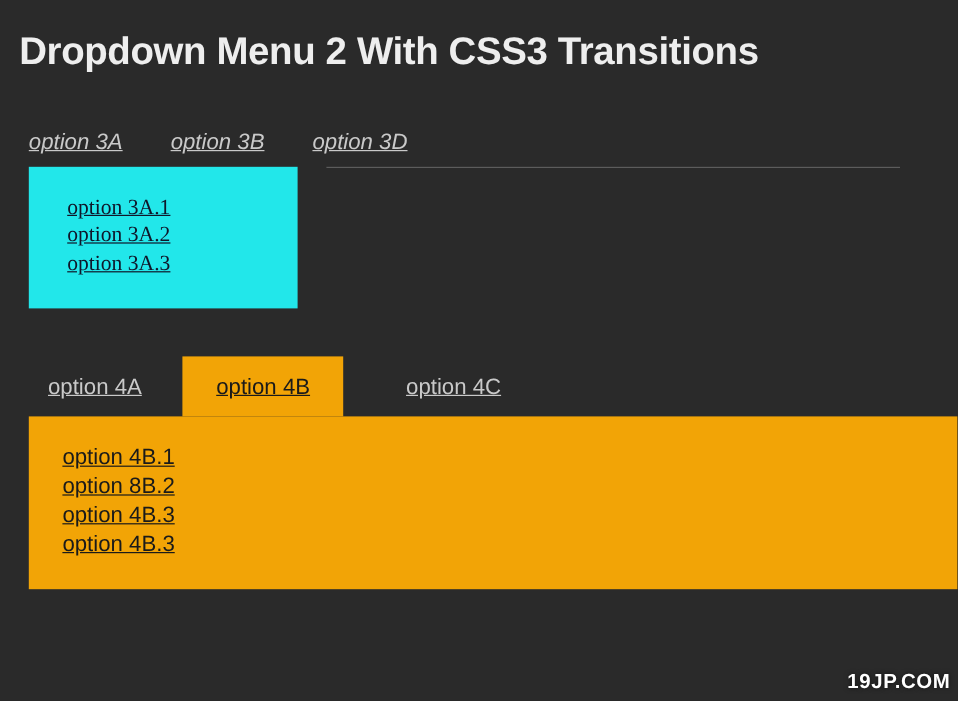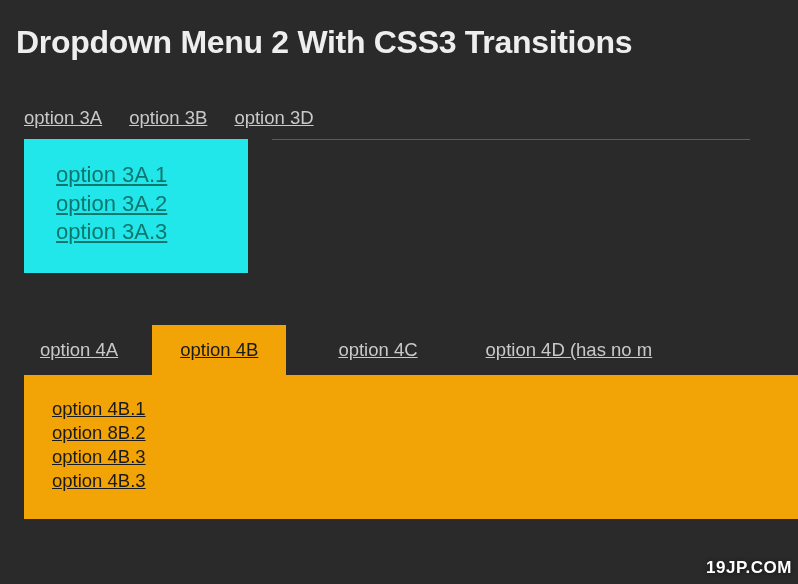--- a/index.html
+++ b/index.html
@@ -17,44 +17,46 @@
   font-weight: 700;
   padding: 24px 24px 0 16px;
   letter-spacing: -0.3px;
 }
 .menu-wrap {
   margin-top: 36px;
   padding: 0 24px;
 }
 .menu-row {
   display: flex;
-  gap: 27px;
+  gap: 40px;
   padding-top: 10px;
   padding-bottom: 10px;
+  font-style: italic;
 }
 .menu-item {
   color: #c9c9c9;
   font-size: 18.5px;
   text-decoration: underline;
   cursor: pointer;
   white-space: nowrap;
 }
 .submenu-cyan {
   background: #22e7ea;
   width: 224px;
   padding: 22px 24px 26px 32px;
   margin-top: 0;
 }
 .submenu-cyan .sub-item {
-  color: #0f766e;
-  font-size: 22px;
+  color: #0f172a;
+  font-size: 18px;
   text-decoration: underline;
   line-height: 1.3;
   display: block;
   cursor: pointer;
+  font-family: Liberation Serif, serif;
 }
 .menu4-wrap {
   margin-top: 36px;
   padding: 0 0 0 24px;
 }
 .menu4-row {
   display: flex;
   align-items: flex-end;
   padding-top: 4px;
 }
@@ -63,21 +65,20 @@
   font-size: 18.5px;
   text-decoration: underline;
   cursor: pointer;
   white-space: nowrap;
   padding: 14px 16px;
 }
 .menu4-item.active {
   background: #f2a406;
   color: #1a1a1a;
   padding: 14px 28px;
-  margin-top: 12px;
 }
 .gap4b { width: 18px; }
 .gap4c { width: 36px; }
 .gap4d { width: 36px; }
 .submenu-orange {
   background: #f2a406;
   padding: 22px 24px 26px 28px;
   width: 100%;
 }
 .submenu-orange .sub-item {
@@ -131,21 +132,20 @@
 </div>
 
 <div class="menu4-wrap">
   <div class="menu4-row">
     <a class="menu4-item">option 4A</a>
     <span class="gap4b"></span>
     <a class="menu4-item active">option 4B</a>
     <span class="gap4c"></span>
     <a class="menu4-item">option 4C</a>
     <span class="gap4d"></span>
-    <a class="menu4-item">option 4D (has no m</a>
   </div>
   <div class="submenu-orange">
     <a class="sub-item">option 4B.1</a>
     <a class="sub-item">option 8B.2</a>
     <a class="sub-item">option 4B.3</a>
     <a class="sub-item">option 4B.3</a>
   </div>
 </div>
 
 <div class="watermark">19JP.COM</div>

